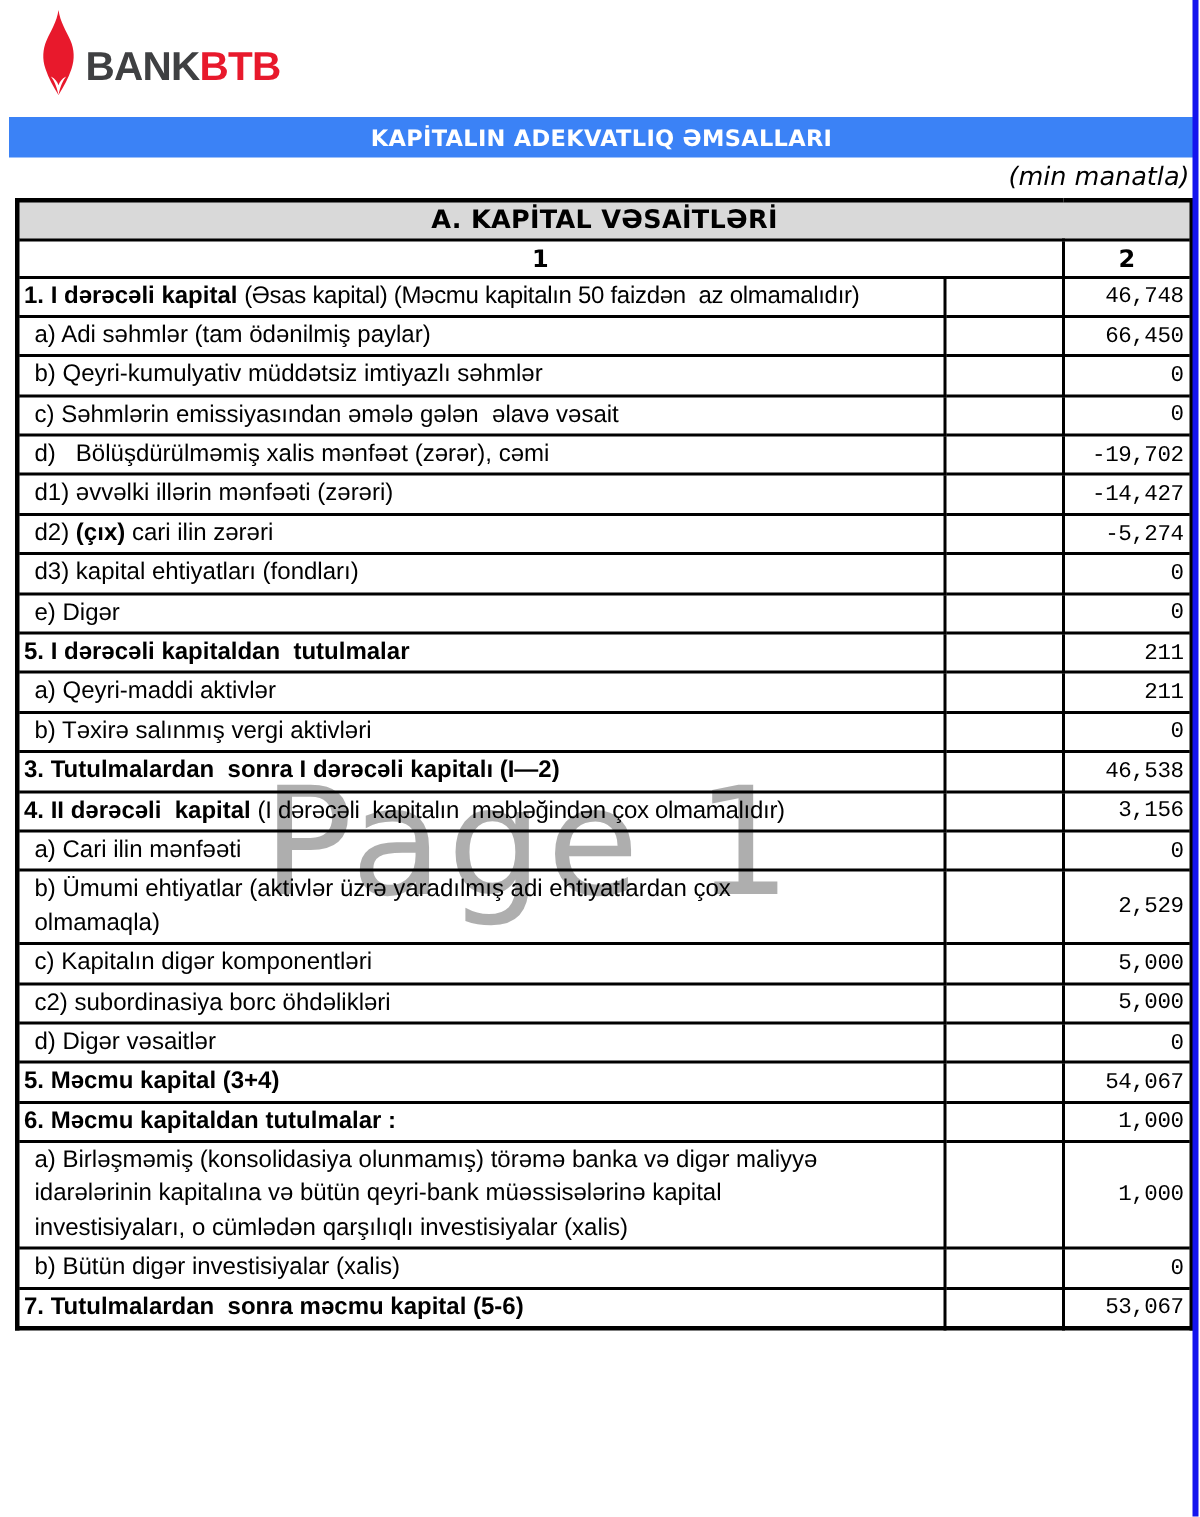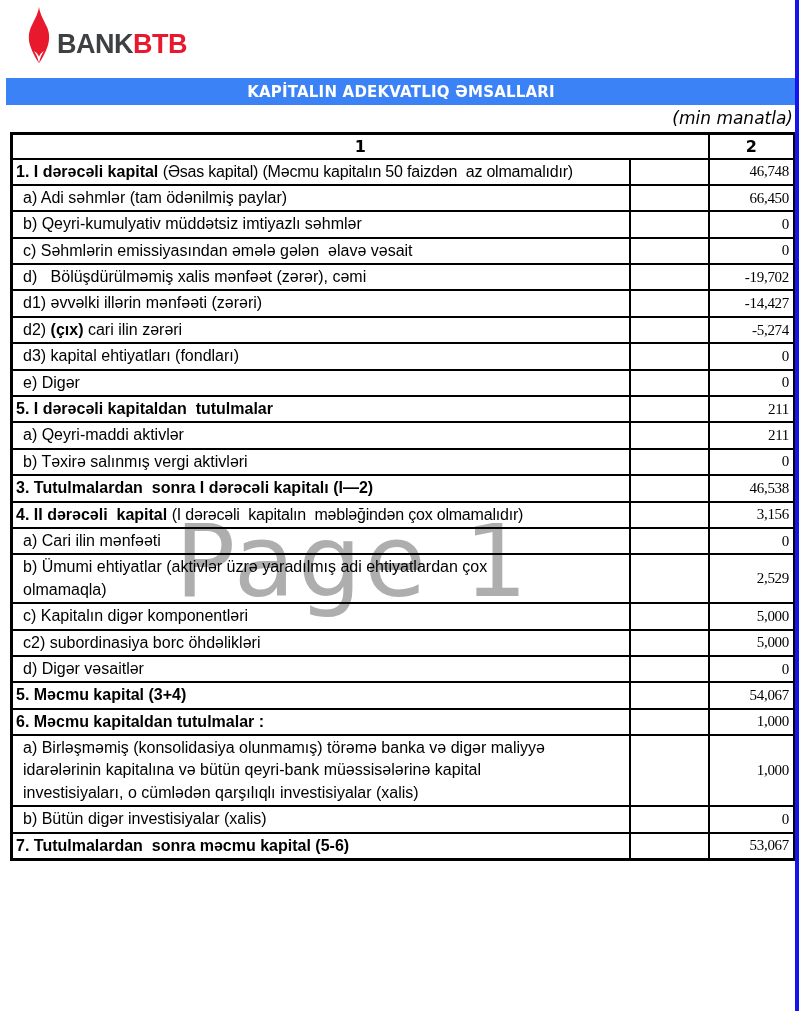--- a/index.html
+++ b/index.html
@@ -49,21 +49,21 @@
     font-family:"DejaVu Sans", sans-serif; height:26px; letter-spacing:0.2px;
   }
   .colhead { text-align:center; font-weight:bold; font-size:16px; height:25px; font-family:"DejaVu Sans", sans-serif; }
 
   td.desc { text-align:left; font-size:16px; height:26px; padding:1px 4px 1px 3px; line-height:1.4; }
   td.desc .label { white-space:pre-wrap; }
   td.desc.indent { padding-left:10px; }
   td.mid { height:26px; }
   td.val {
     text-align:right; font-size:15px; padding:1px 4px 1px 2px;
-    font-family:Liberation Serif, serif; letter-spacing:-0.3px;
+    font-family:Liberation Mono, monospace; letter-spacing:-0.3px;
   }
   .label .b  { font-weight:bold; }
   .label .sm { font-size:16px; letter-spacing:-0.2px; }
 
   
   .page-edge { position:absolute; top:0; right:1px; width:4px; height:1011px; background:#1414ee; z-index:2; }
 </style>
 </head>
 <body>
 
@@ -93,20 +93,23 @@
 
 <div class="table-wrap">
   <table>
     <colgroup>
         <col class="c-desc">
         <col class="c-mid">
         <col class="c-val">
       </colgroup>
     <tbody>
       <tr>
+        <td class="section-header-cell" colspan="3">A. KAPİTAL VƏSAİTLƏRİ</td>
+      </tr>
+      <tr>
         <td class="colhead" colspan="2">1</td>
         <td class="colhead">2</td>
       </tr>
     </tbody>
     <tbody>
   <tr>
     <td class="desc"><span class="label"><span class="b">1. I dərəcəli kapital </span><span class="sm">(Əsas kapital) (Məcmu kapitalın 50 faizdən  az olmamalıdır)</span></span></td>
     <td class="mid"></td>
     <td class="val">46,748</td>
   </tr>

